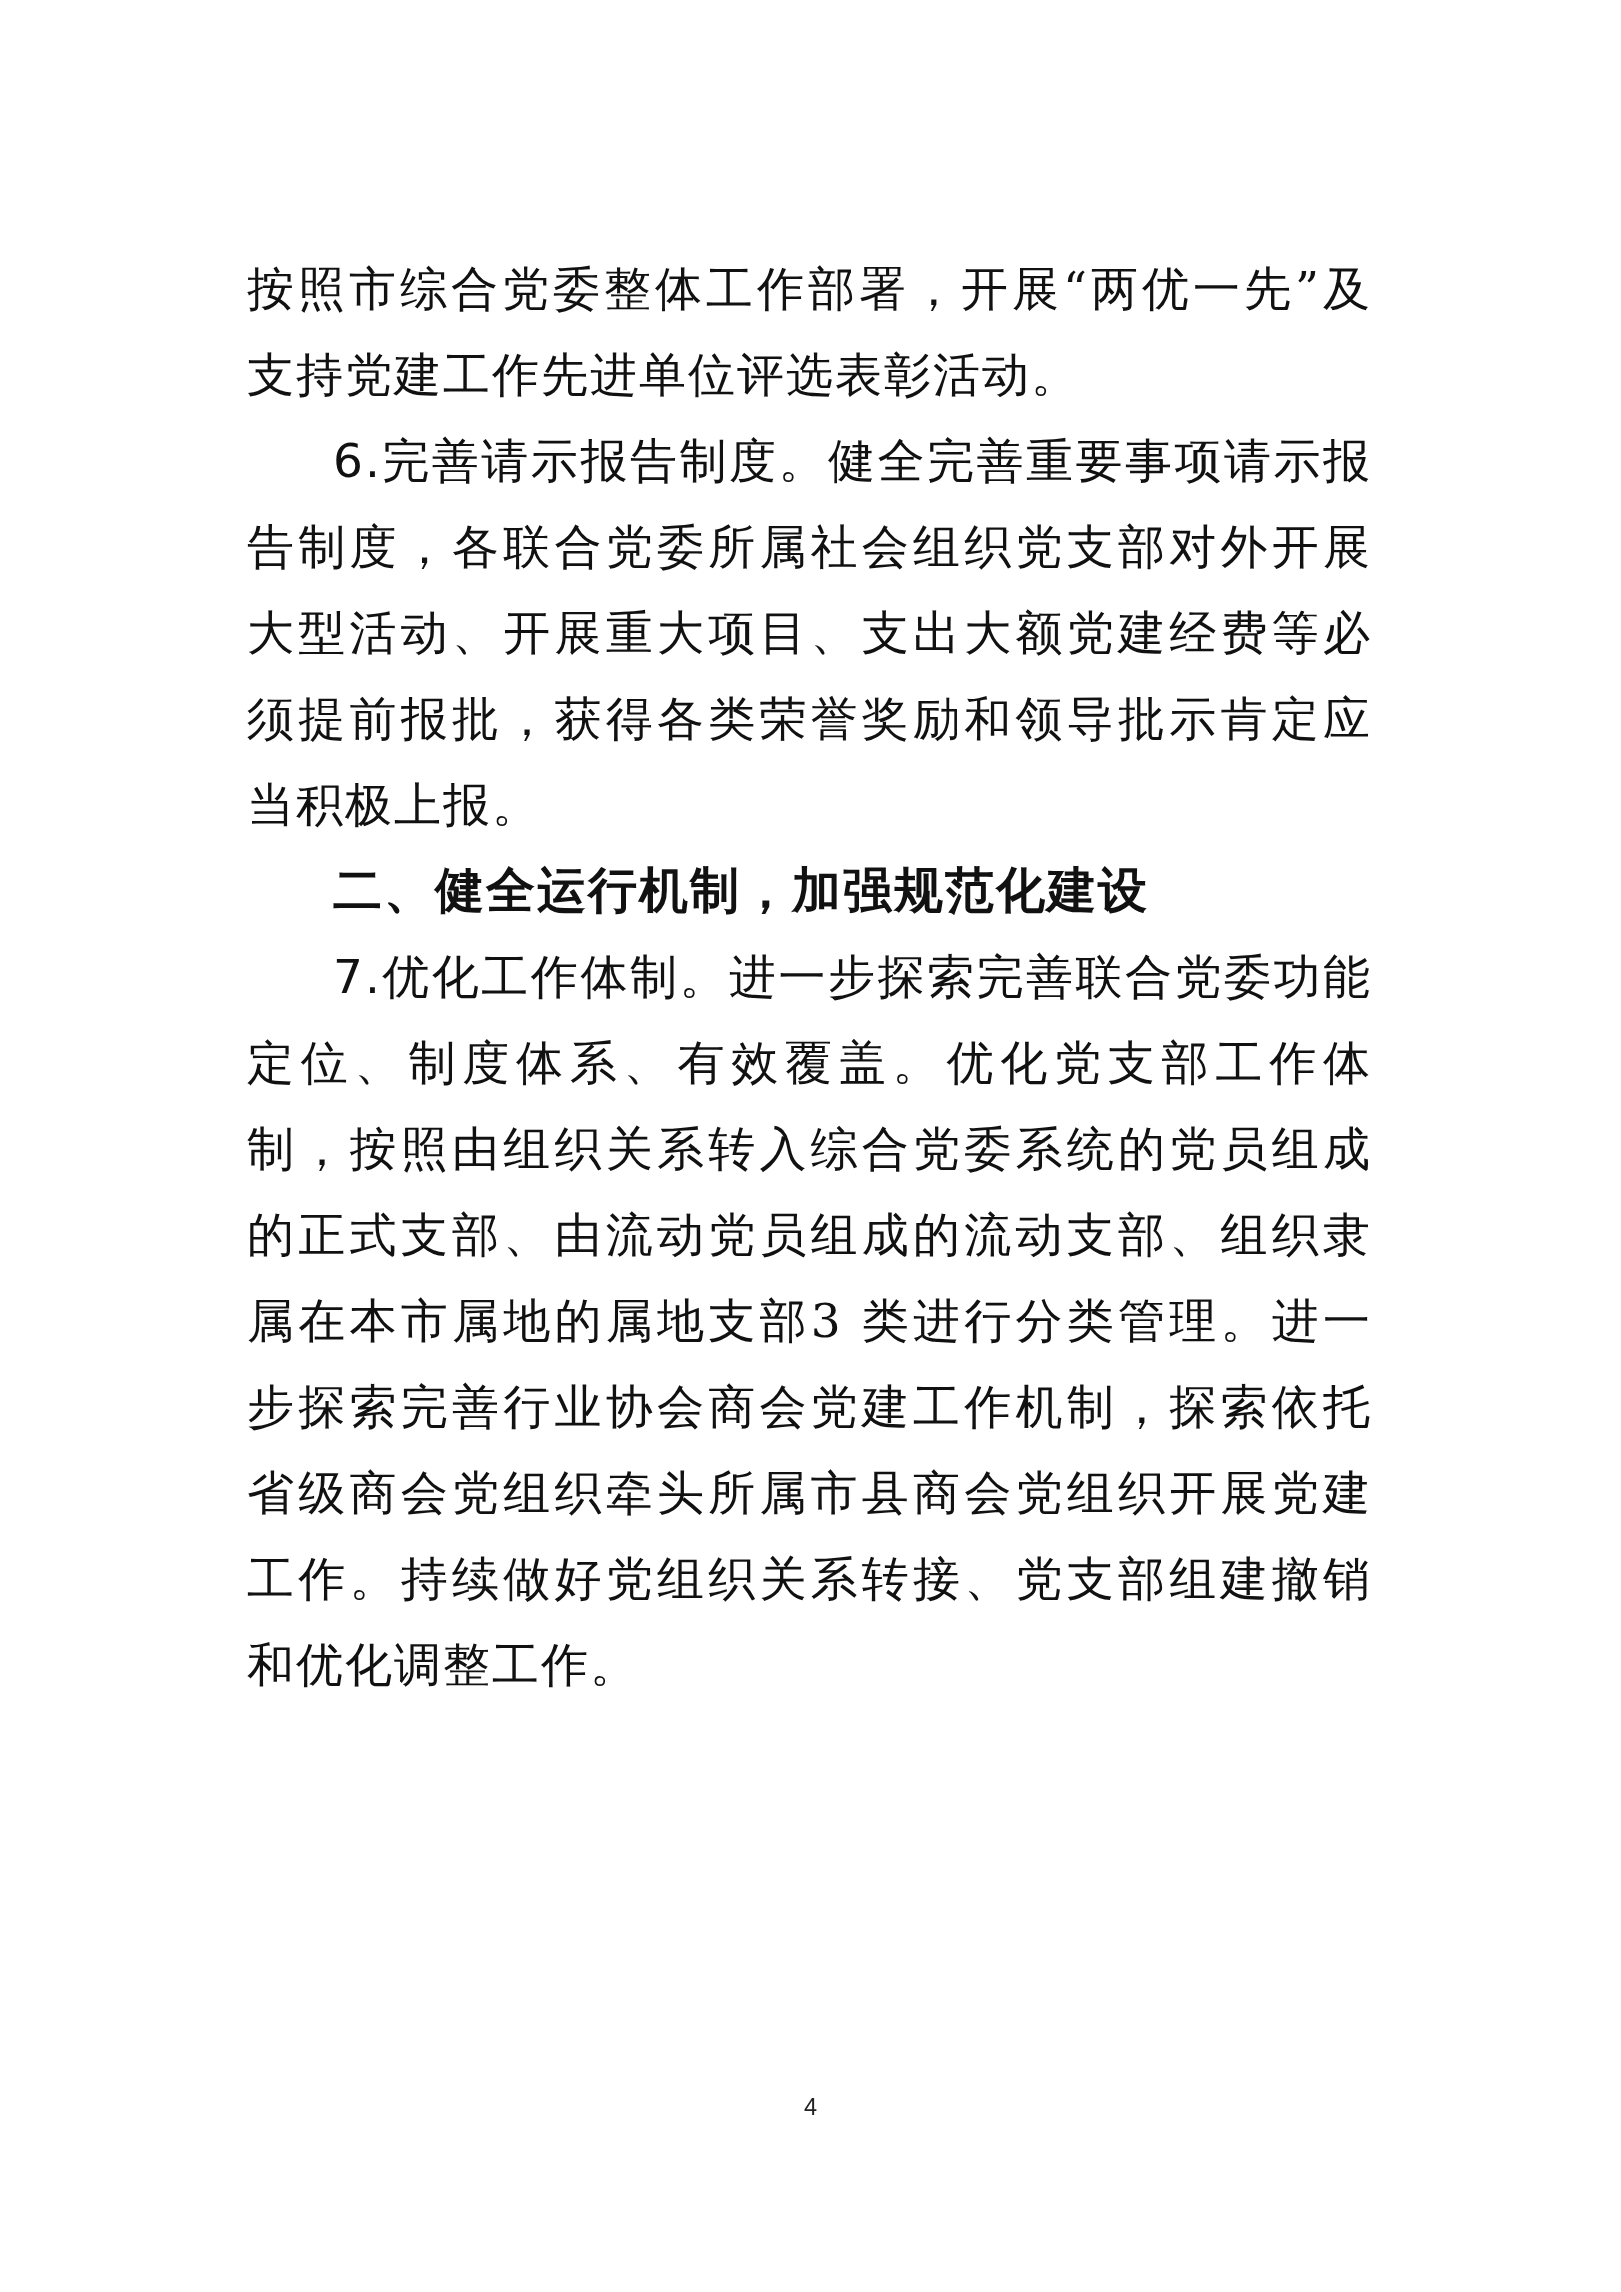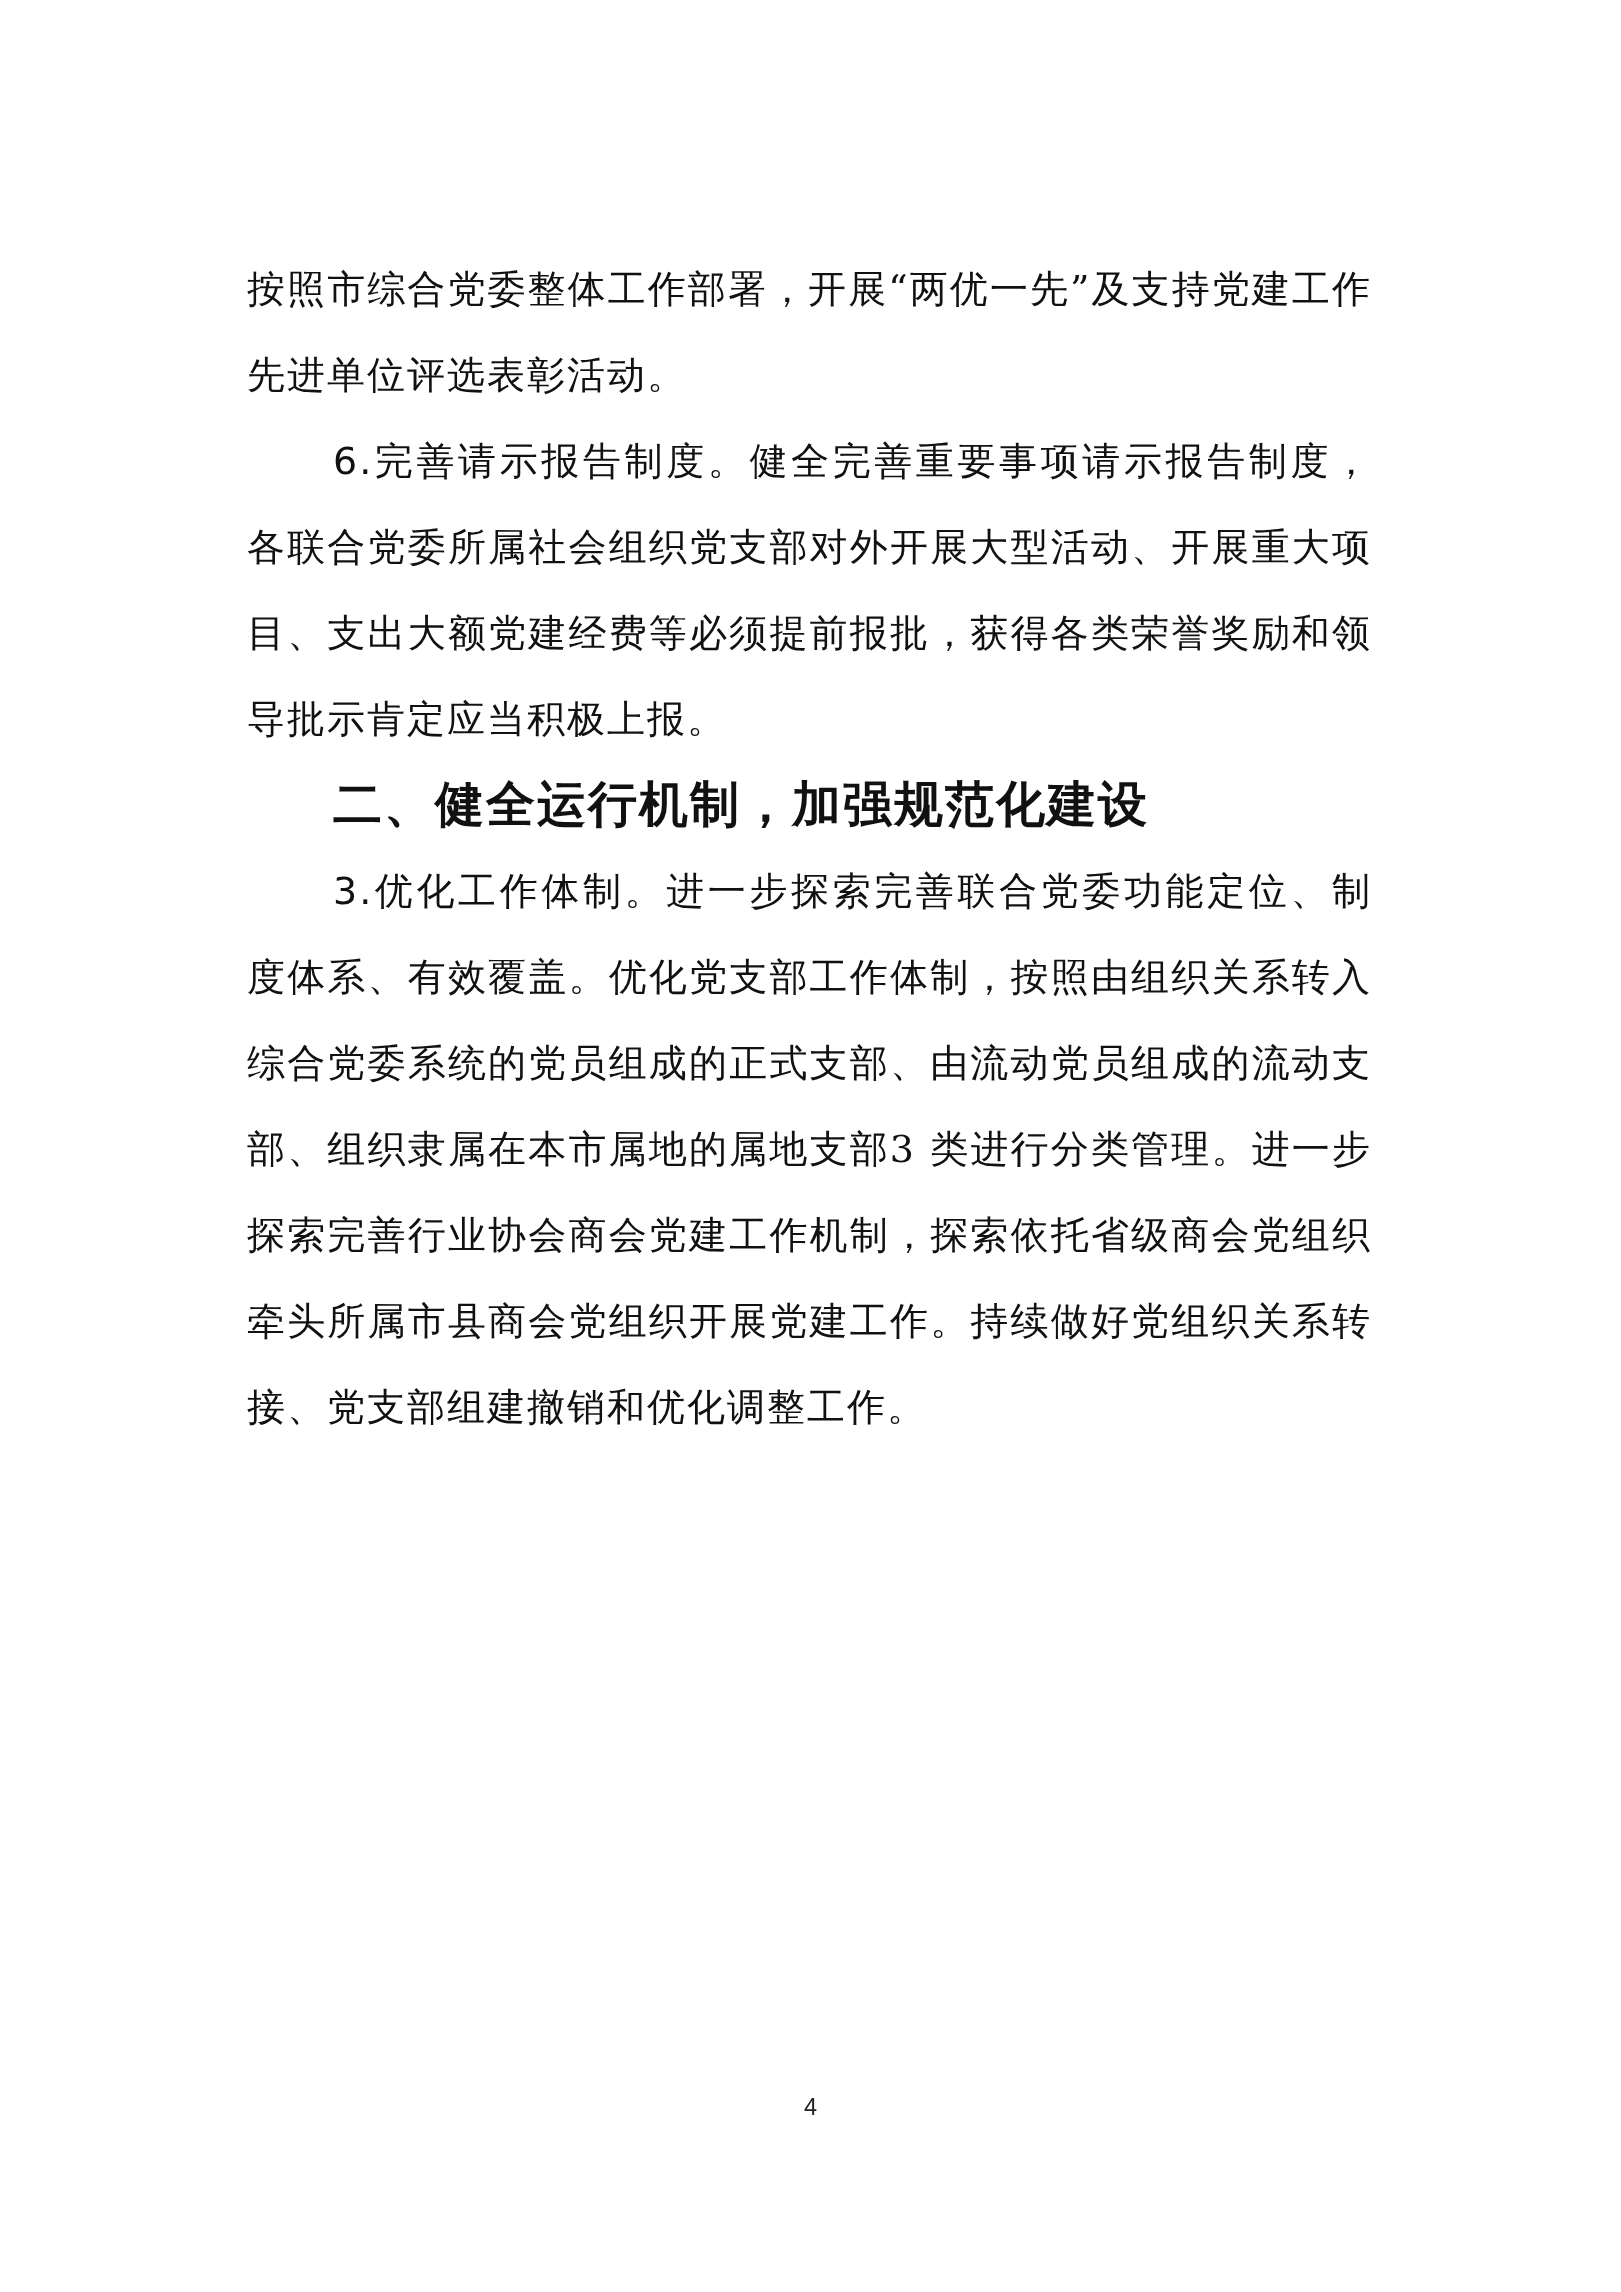--- a/index.html
+++ b/index.html
@@ -18,21 +18,21 @@
     background: #ffffff;
   }
   .body-text {
     position: absolute;
     left: 247px;
     top: 246px;
     width: 1125px;
   }
   .para {
     margin: 0;
-    font-size: 38px;
+    font-size: 47px;
     line-height: 86px;
     letter-spacing: 2px;
     text-align: justify;
     text-align-last: left;
     word-break: break-all;
   }
   .indent { text-indent: 86px; }
   .lead { font-weight: normal; font-family: "DejaVu Sans", "Liberation Sans", sans-serif; }
   .section-heading {
     margin: 0;
@@ -63,21 +63,21 @@
       <span>按照市综合党委整体工作部署，开展“两优一先”及支持党建工作先进单位评选表彰活动。</span>
     </p>
 
     <p class="para indent">
       <span class="lead">6.完善请示报告制度。</span><span>健全完善重要事项请示报告制度，各联合党委所属社会组织党支部对外开展大型活动、开展重大项目、支出大额党建经费等必须提前报批，获得各类荣誉奖励和领导批示肯定应当积极上报。</span>
     </p>
 
     <p class="section-heading">二、健全运行机制，加强规范化建设</p>
 
     <p class="para indent">
-      <span class="lead">3.优化工作体制。</span><span>进一步探索完善联合党委功能定位、制度体系、有效覆盖。优化党支部工作体制，按照由组织关系转入综合党委系统的党员组成的正式支部、由流动党员组成的流动支部、组织隶属在本市属地的属地支部3 类进行分类管理。进一步探索完善行业协会商会党建工作机制，探索依托省级商会党组织牵头所属市县商会党组织开展党建工作。持续做好党组织关系转接、党支部组建撤销和优化调整工作。</span>
+      <span class="lead">7.优化工作体制。</span><span>进一步探索完善联合党委功能定位、制度体系、有效覆盖。优化党支部工作体制，按照由组织关系转入综合党委系统的党员组成的正式支部、由流动党员组成的流动支部、组织隶属在本市属地的属地支部3 类进行分类管理。进一步探索完善行业协会商会党建工作机制，探索依托省级商会党组织牵头所属市县商会党组织开展党建工作。持续做好党组织关系转接、党支部组建撤销和优化调整工作。</span>
     </p>
 
 
   </div>
 
   <div class="page-number">4</div>
 </div>
 
 
 </body></html>

